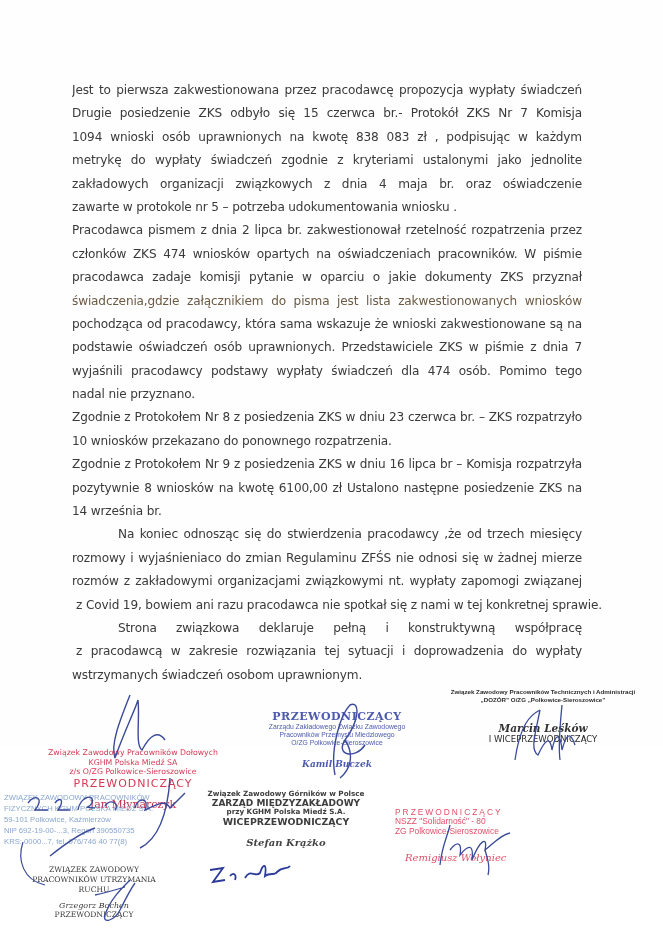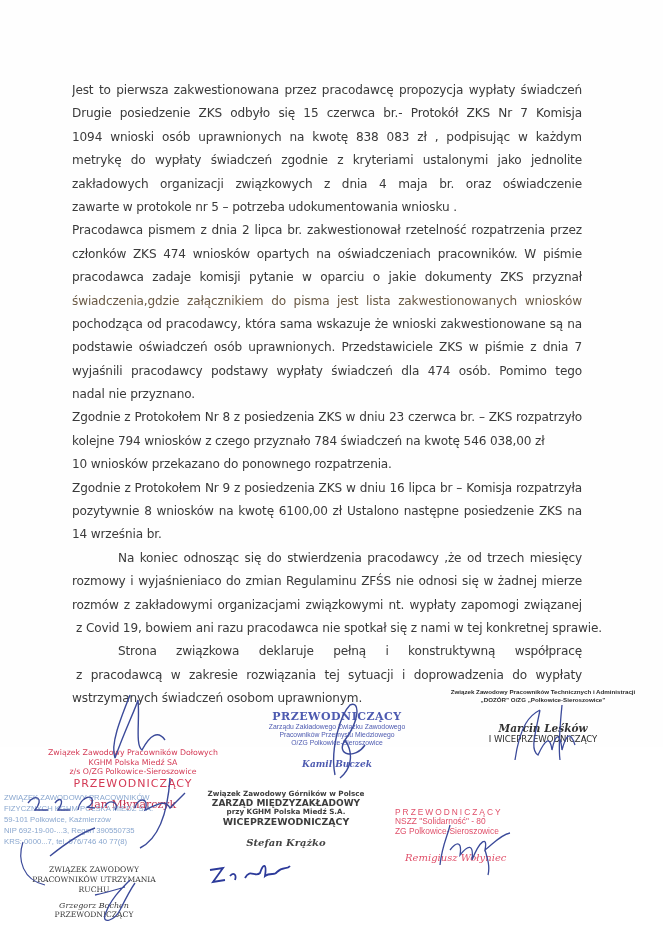--- a/index.html
+++ b/index.html
@@ -67,21 +67,20 @@
     <span class="line">zawarte  w protokole nr 5 – potrzeba udokumentowania  wniosku .</span>
     <span class="line j">Pracodawca pismem z dnia 2 lipca br. zakwestionował rzetelność rozpatrzenia przez</span>
     <span class="line j">członków ZKS 474 wniosków opartych na oświadczeniach pracowników. W piśmie</span>
     <span class="line j">pracodawca zadaje komisji pytanie w oparciu o jakie dokumenty ZKS przyznał</span>
     <span class="line j tint">świadczenia,gdzie załącznikiem do pisma jest lista zakwestionowanych wniosków</span>
     <span class="line j">pochodząca od pracodawcy, która sama wskazuje że wnioski zakwestionowane są na</span>
     <span class="line j">podstawie oświadczeń osób uprawnionych. Przedstawiciele ZKS w piśmie z dnia 7 lipca br.</span>
     <span class="line j">wyjaśnili pracodawcy podstawy wypłaty świadczeń dla 474 osób. Pomimo tego świadczeń</span>
     <span class="line">nadal nie przyznano.</span>
     <span class="line j">Zgodnie z Protokołem Nr 8 z posiedzenia ZKS w dniu  23 czerwca br. – ZKS  rozpatrzyło</span>
-    <span class="line">kolejne 794 wniosków z czego przyznało  784 świadczeń  na kwotę 546 038,00 zł</span>
     <span class="line">10 wniosków przekazano do ponownego rozpatrzenia.</span>
     <span class="line j">Zgodnie z Protokołem Nr 9 z posiedzenia ZKS w dniu 16 lipca br – Komisja rozpatrzyła</span>
     <span class="line j">pozytywnie 8 wniosków na kwotę 6100,00 zł Ustalono następne posiedzenie ZKS na dzień</span>
     <span class="line">14 września br.</span>
     <span class="line j indent">Na koniec odnosząc się do stwierdzenia pracodawcy ,że od trzech miesięcy trwają</span>
     <span class="line j">rozmowy  i wyjaśnieniaco do zmian Regulaminu ZFŚS nie odnosi się w żadnej mierze do</span>
     <span class="line j">rozmów z zakładowymi organizacjami związkowymi nt. wypłaty zapomogi związanej</span>
     <span class="line indent2">z Covid 19, bowiem ani razu pracodawca nie spotkał się z nami w tej konkretnej sprawie.</span>
     <span class="line j indent">Strona związkowa deklaruje pełną i konstruktywną współpracę</span>
     <span class="line j indent2">z pracodawcą w zakresie rozwiązania  tej sytuacji i doprowadzenia do wypłaty</span>

